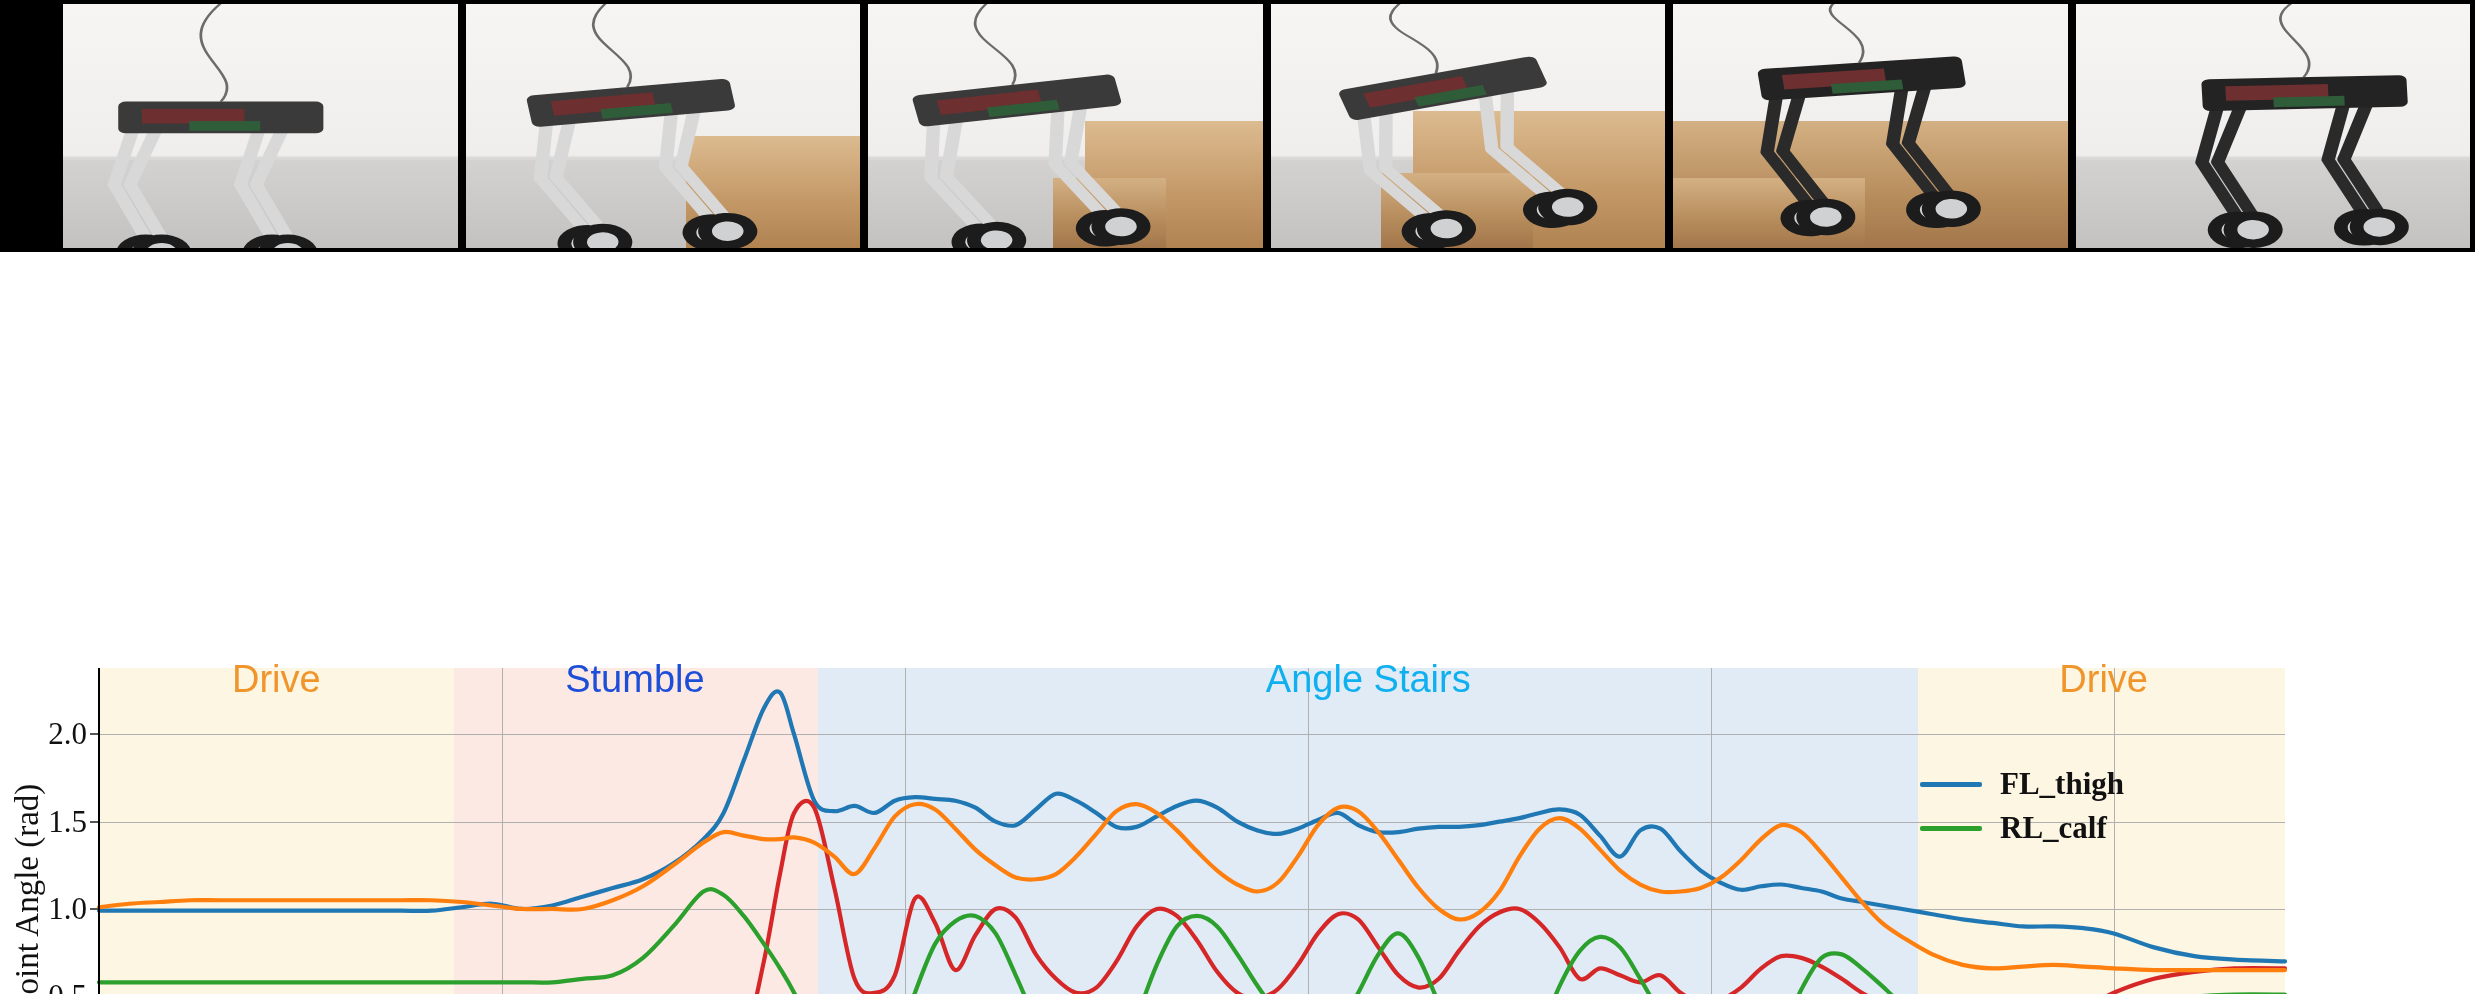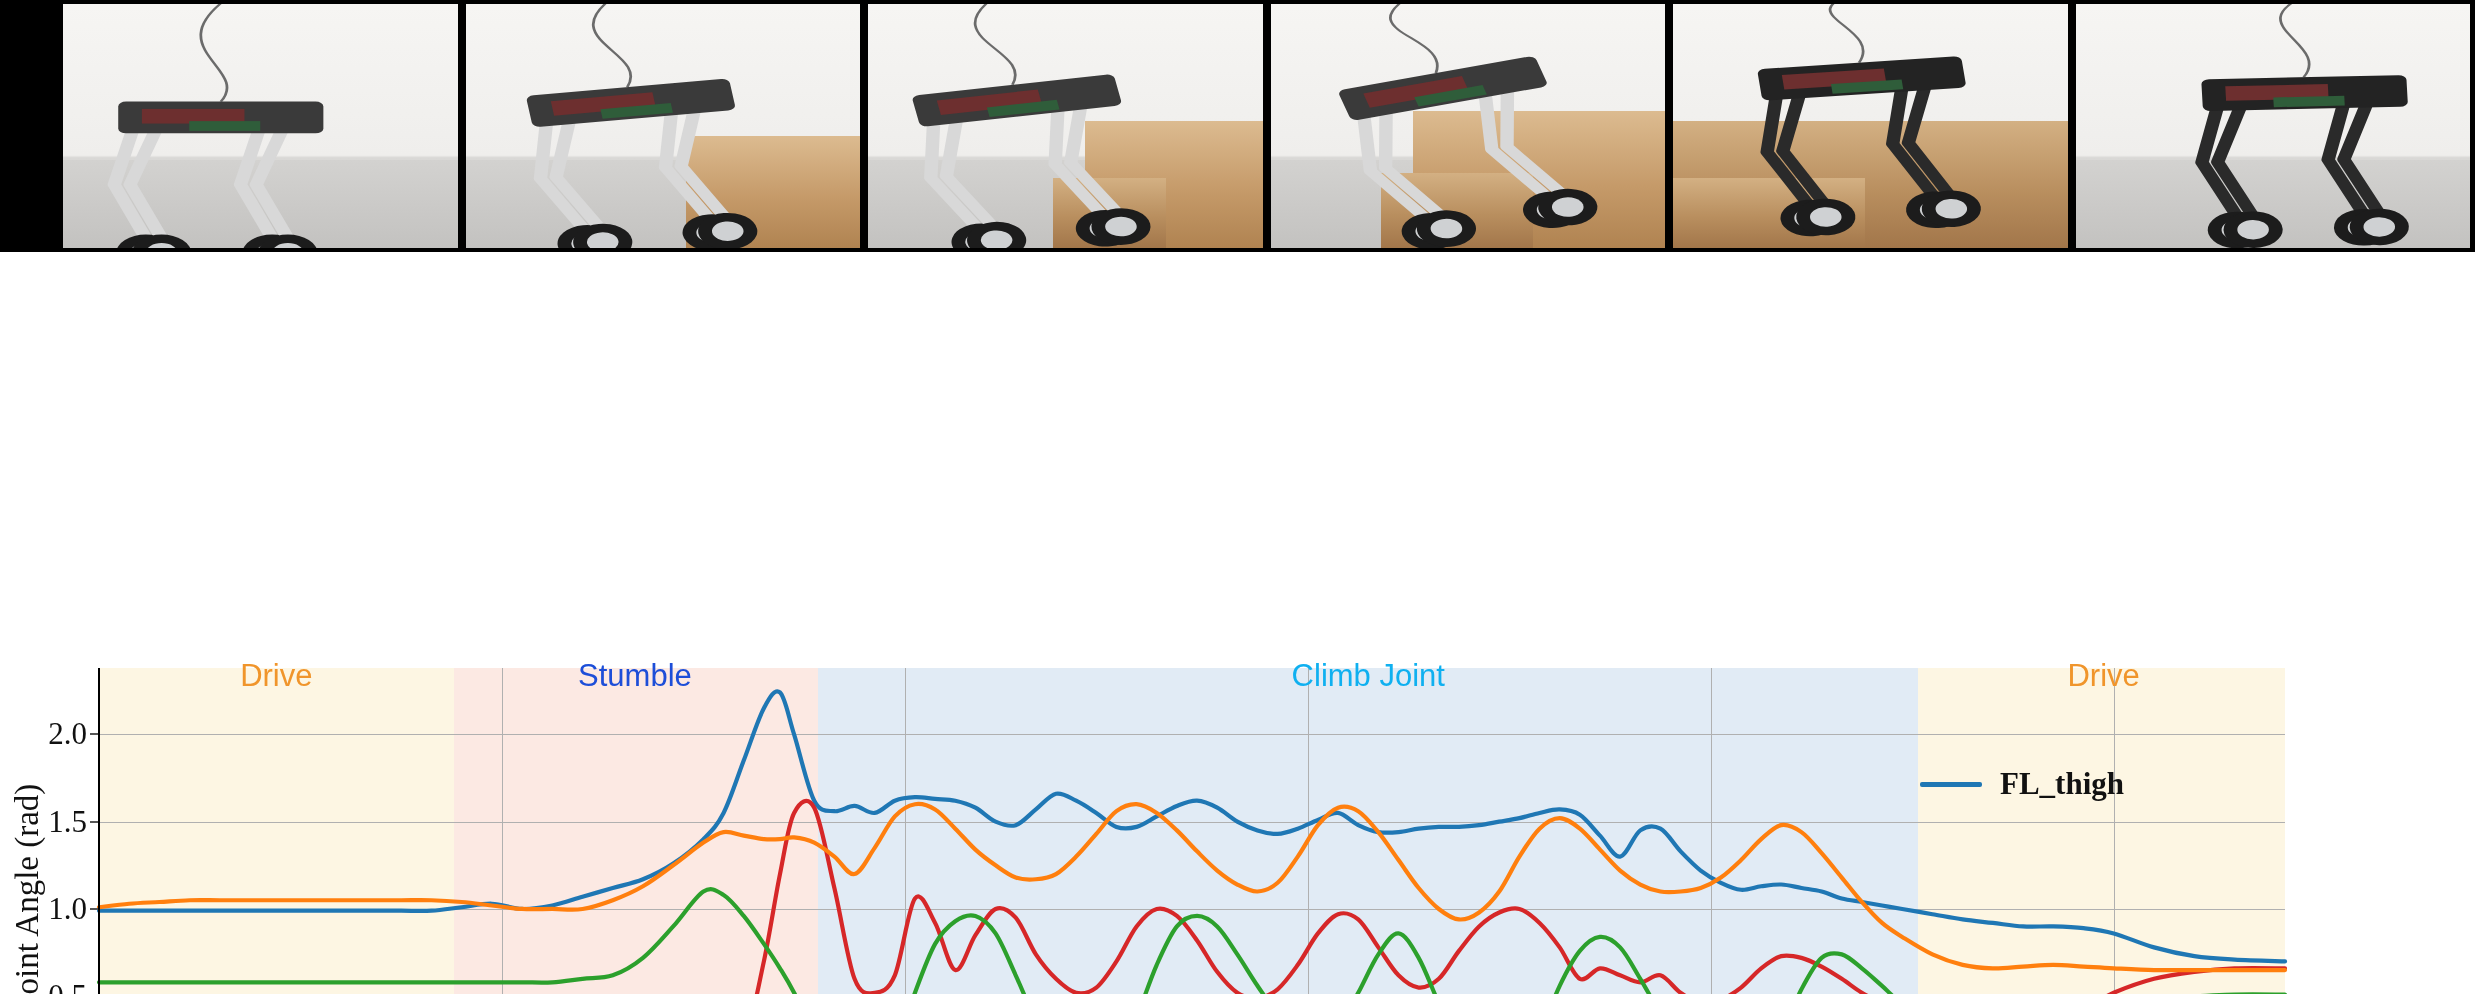--- a/index.html
+++ b/index.html
@@ -26,21 +26,21 @@
   .gridline.h{left:0;right:0;height:1px;}
   .gridline.v{top:0;bottom:0;width:1px;}
   .spine{position:absolute;background:#000;}
   .tick{position:absolute;background:#555;}
   .ylabel-t{position:absolute;right:100%;margin-right:12px;transform:translateY(-50%);
       font-size:31px;color:#111;white-space:nowrap;}
   #axis-title-y{position:absolute;left:8px;top:416px;height:454px;width:40px;
       display:flex;align-items:center;justify-content:center;}
   #axis-title-y span{transform:rotate(-90deg);white-space:nowrap;font-size:33px;color:#111;}
   .phase-label{position:absolute;transform:translateX(-50%);
-      font-family:"Liberation Sans",sans-serif;font-size:31px;font-weight:400;white-space:nowrap;}
+      font-family:"Liberation Sans",sans-serif;font-size:38px;font-weight:400;white-space:nowrap;}
   #legend{position:absolute;left:1920px;top:510px;width:300px;}
   #legend .row{display:flex;align-items:center;height:44px;font-weight:bold;}
   #legend .swatch{width:62px;height:5px;border-radius:2px;margin-right:18px;}
   #legend .txt{font-size:31px;color:#111;}
   #curves{position:absolute;left:0;top:0;width:2186px;height:454px;overflow:visible;}
 </style>
 </head>
 <body>
 
 <div id="filmstrip">
@@ -236,23 +236,27 @@
         <div class="tick" style="left: -9px; top: 65.3538px; width: 9px; height: 2px;"></div>
         <div class="ylabel-t" style="top: 66.3538px;">2.0</div>
       </div>
     <div class="spine" style="left:-1px;top:0;width:2px;height:454px;"></div>
 
   </div>
 
   <div id="phase-labels">
       <div class="phase-label" style="color: rgb(240, 149, 43); left: 276.298px; top: 405.969px;">Drive</div>
       <div class="phase-label" style="color: #1d4ed8; left: 634.923px; top: 405.969px;">Stumble</div>
-      <div class="phase-label" style="color: rgb(15, 176, 240); left: 1368.29px; top: 405.969px;">Climb Joint</div>
+      <div class="phase-label" style="color: rgb(15, 176, 240); left: 1368.29px; top: 405.969px;">Angle Stairs</div>
       <div class="phase-label" style="color: rgb(240, 149, 43); left: 2103.67px; top: 405.969px;">Drive</div>
     </div>
 
   <div id="legend">
       <div class="row">
         <div class="swatch" style="background: rgb(31, 119, 180);"></div>
         <div class="txt">FL_thigh</div>
       </div>
+      <div class="row">
+        <div class="swatch" style="background: rgb(44, 160, 44);"></div>
+        <div class="txt">RL_calf</div>
+      </div>
     </div>
 </div>
 
 </body></html>

